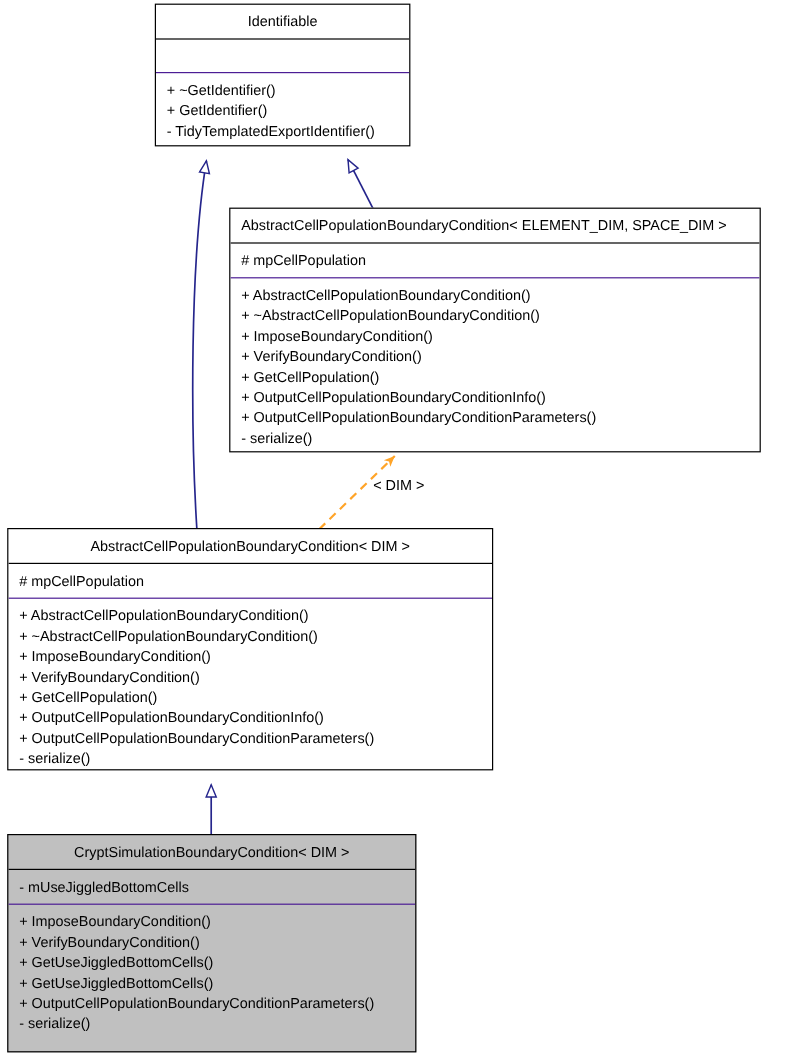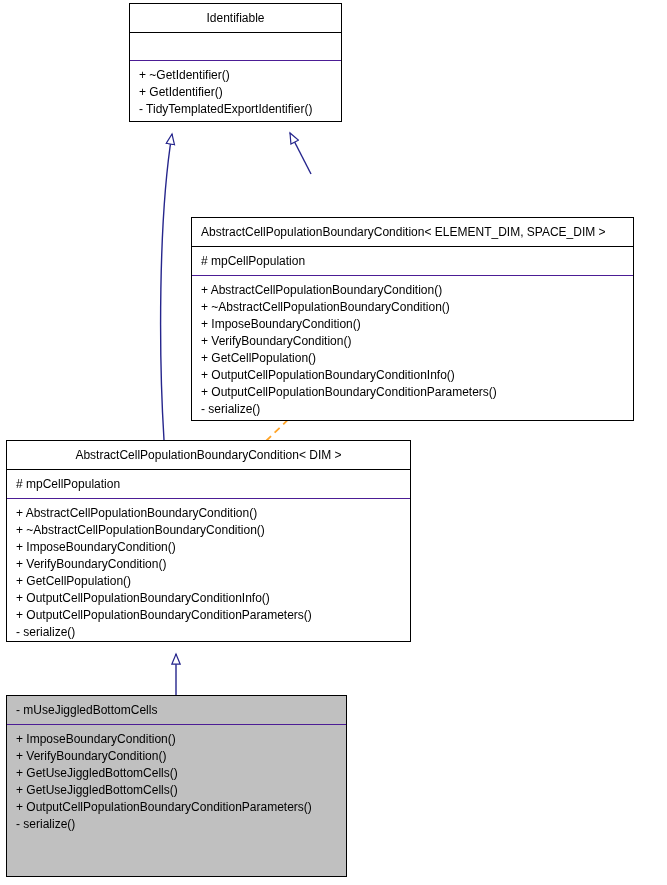--- a/index.html
+++ b/index.html
@@ -71,21 +71,21 @@
     position: absolute;
     font-size: 12px;
     line-height: 14px;
     color: #000000;
     background: transparent;
     white-space: nowrap;
   }
 
   
   #box-identifiable { left: 129px; top: 3px;  width: 213px; height: 119px; }
-  #box-abstract-tpl { left: 191px; top: 173px; width: 443px; height: 204px; margin-top: 44px; }
+  #box-abstract-tpl { left: 191px; top: 173px; width: 443px; height: 204px; }
   #box-abstract-dim { left: 6px;   top: 440px; width: 405px; height: 202px; }
   #box-crypt        { left: 6px;   top: 695px; width: 341px; height: 182px; }
 </style>
 </head>
 <body>
 
 <div id="diagram">
 
   <svg id="edge-layer" viewBox="0 0 667 885" width="667" height="885" xmlns="http://www.w3.org/2000/svg">
     <defs>
@@ -99,21 +99,21 @@
 
     <path d="M 164,440 C 159,360 158,220 172,134" fill="none" stroke="#25258c" stroke-width="1.4" marker-end="url(#hollow-tri)"></path>
 
     <path d="M 311,174 L 290,133" fill="none" stroke="#25258c" stroke-width="1.4" marker-end="url(#hollow-tri)"></path>
 
     <path d="M 176,695 L 176,654" fill="none" stroke="#25258c" stroke-width="1.4" marker-end="url(#hollow-tri)"></path>
 
     <path d="M 266,441 L 329,380" fill="none" stroke="#ffa428" stroke-width="1.8" stroke-dasharray="7,5" marker-end="url(#solid-arrow)"></path>
   </svg>
 
-  <div class="edge-label" style="left:311px; top:397px;margin-left:24px;">&lt; DIM &gt;</div>
+  <div class="edge-label" style="left:311px; top:397px;">&lt; DIM &gt;</div>
 
   <div class="uml-class" id="box-identifiable">
     <div class="cls-title">Identifiable</div>
     <div class="cls-attrs empty"></div>
     <div class="cls-ops">
       <div class="member">+ ~GetIdentifier()</div>
       <div class="member">+ GetIdentifier()</div>
       <div class="member">- TidyTemplatedExportIdentifier()</div>
     </div>
   </div>
@@ -146,20 +146,21 @@
       <div class="member">+ ImposeBoundaryCondition()</div>
       <div class="member">+ VerifyBoundaryCondition()</div>
       <div class="member">+ GetCellPopulation()</div>
       <div class="member">+ OutputCellPopulationBoundaryConditionInfo()</div>
       <div class="member">+ OutputCellPopulationBoundaryConditionParameters()</div>
       <div class="member">- serialize()</div>
     </div>
   </div>
 
   <div class="uml-class filled" id="box-crypt">
+    <div class="cls-title">CryptSimulationBoundaryCondition&lt; DIM &gt;</div>
     <div class="cls-attrs">
       <div class="member">- mUseJiggledBottomCells</div>
     </div>
     <div class="cls-ops">
       <div class="member">+ ImposeBoundaryCondition()</div>
       <div class="member">+ VerifyBoundaryCondition()</div>
       <div class="member">+ GetUseJiggledBottomCells()</div>
       <div class="member">+ GetUseJiggledBottomCells()</div>
       <div class="member">+ OutputCellPopulationBoundaryConditionParameters()</div>
       <div class="member">- serialize()</div>

